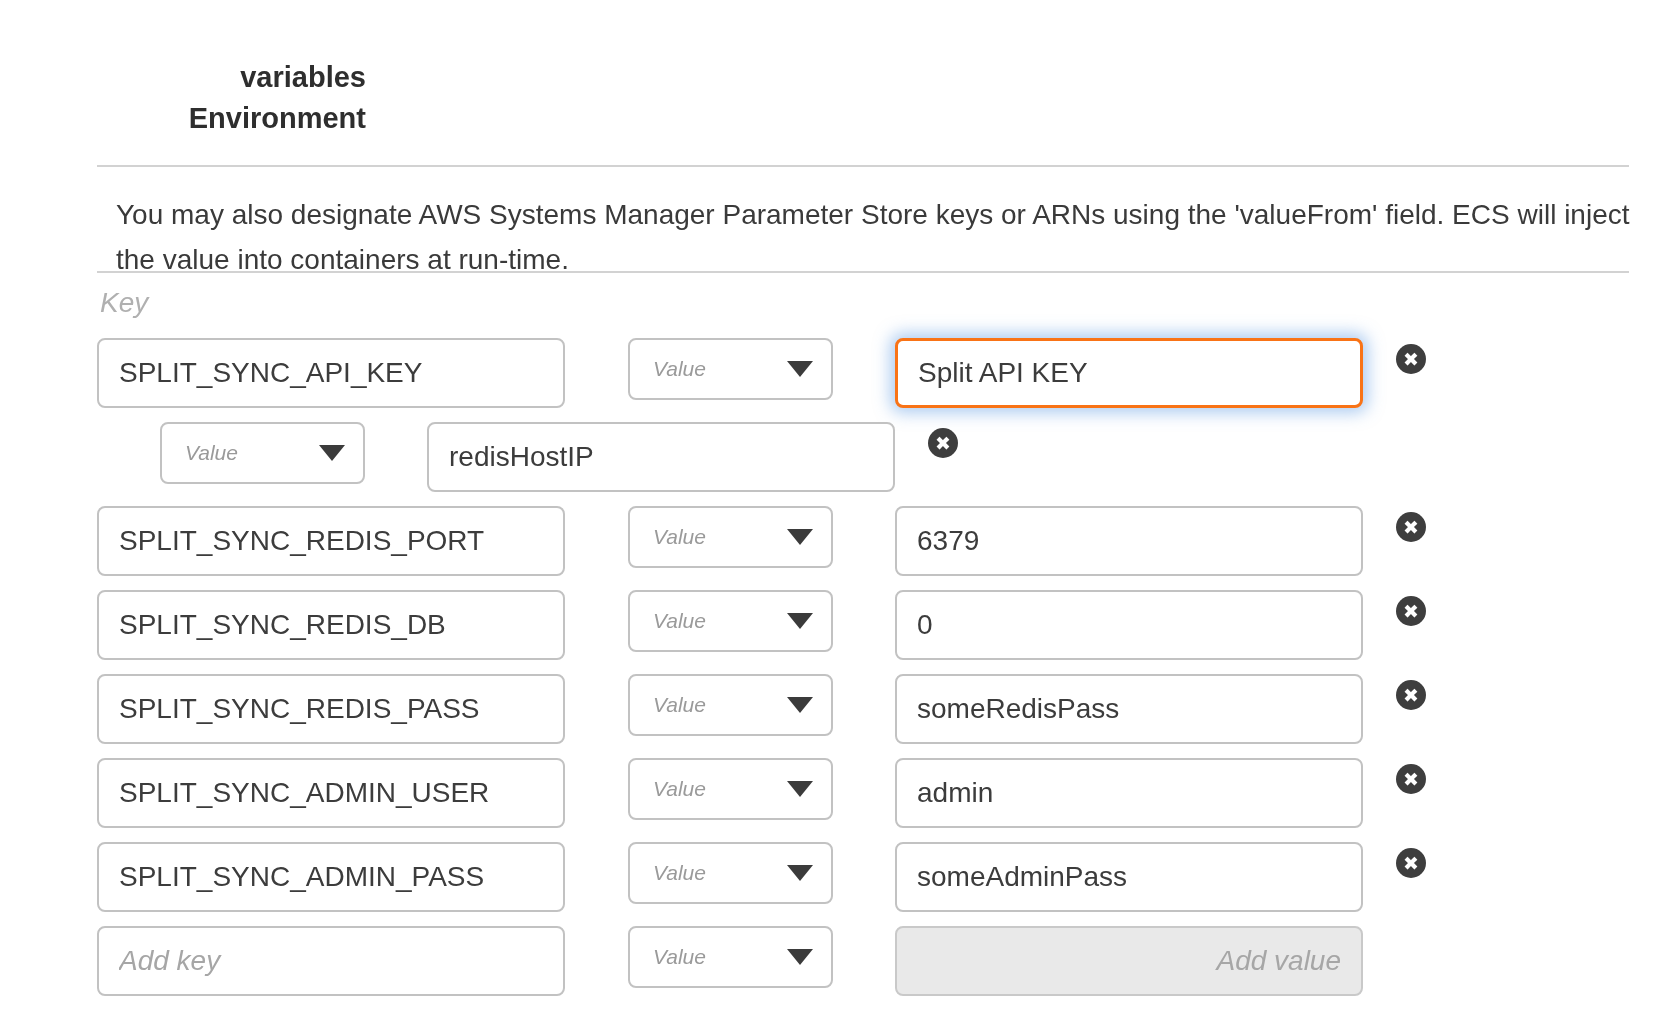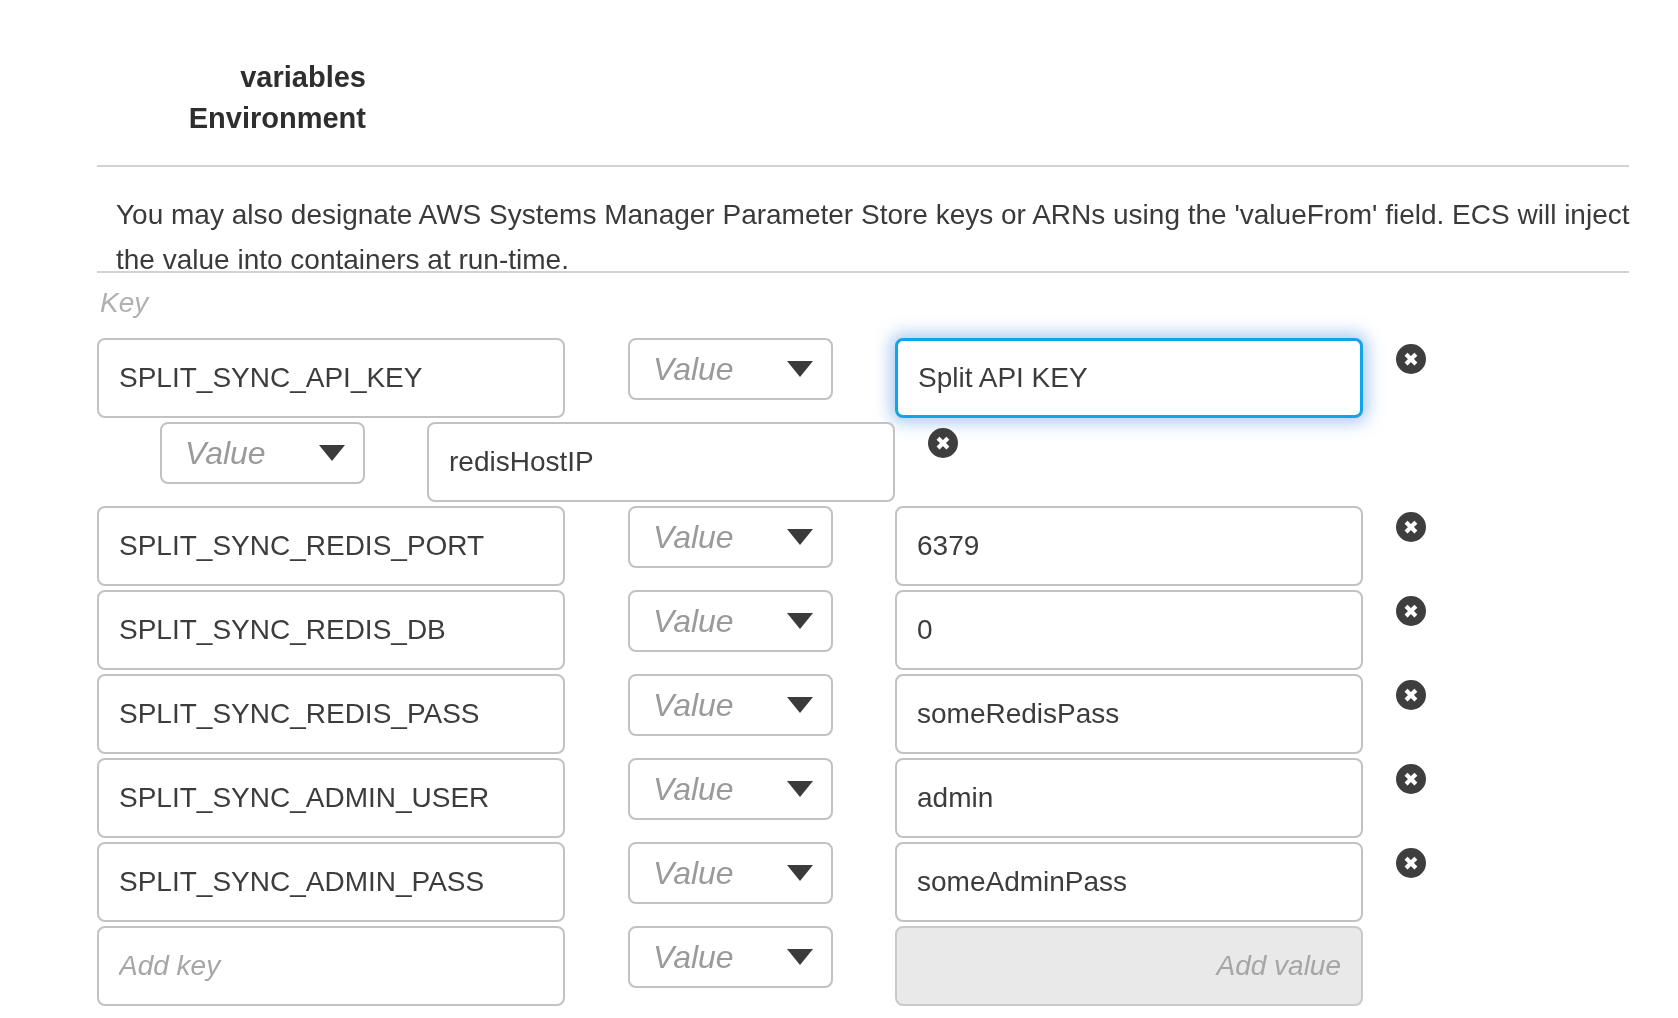--- a/index.html
+++ b/index.html
@@ -18,39 +18,39 @@
     position:absolute;top:176px;left:100px;width:1530px;margin:16px;
     font-size:28px;line-height:45px;color:#3a3a3a;
   }
   .key-label{
     position:absolute;top:287px;left:100px;
     font-size:28px;font-style:italic;color:#b0b0b0;
   }
   .rows{position:absolute;top:338px;left:97px;}
   .row{display:flex;align-items:flex-start;height:62px;margin-bottom:22px;}
   .field{
-    box-sizing:border-box;height:80px;border:2px solid #c2c2c2;border-radius:8px;
+    box-sizing:border-box;height:70px;border:2px solid #c2c2c2;border-radius:8px;
     background:#fff;font-family:inherit;font-size:28px;color:#3c3c3c;
     padding:8px 20px;outline:none;
   }
   .key-field{width:468px;}
   .value-field{width:468px;margin-left:62px;}
   .value-field.focused{
-    border:3px solid #0ea5e9;
+    border:3px solid #f97316;
     box-shadow:0 0 16px 5px rgba(96,156,227,0.5);
   }
   .value-field.disabled{background:#e9e9e9;border-color:#c9c9c9;text-align:right;}
   input::placeholder{font-style:italic;color:#a6a6a6;opacity:1;}
   .type-select{
     box-sizing:border-box;width:205px;height:62px;margin-left:63px;
     border:2px solid #c2c2c2;border-radius:8px;background:#fff;
     display:flex;align-items:center;justify-content:space-between;
     padding:0 18px 0 23px;cursor:pointer;
   }
-  .type-label{font-size:32px;font-style:italic;color:#9a9a9a;}
+  .type-label{font-size:21px;font-style:italic;color:#9a9a9a;}
   .caret{
     width:0;height:0;flex:0 0 auto;
     border-left:13px solid transparent;border-right:13px solid transparent;
     border-top:16px solid #3b3b3b;
   }
   .remove{
     margin-left:33px;margin-top:6px;width:30px;height:30px;padding:0;
     border:none;border-radius:50%;background:#3e3e3e;cursor:pointer;
     display:flex;align-items:center;justify-content:center;
     font-family:"DejaVu Sans",sans-serif;

